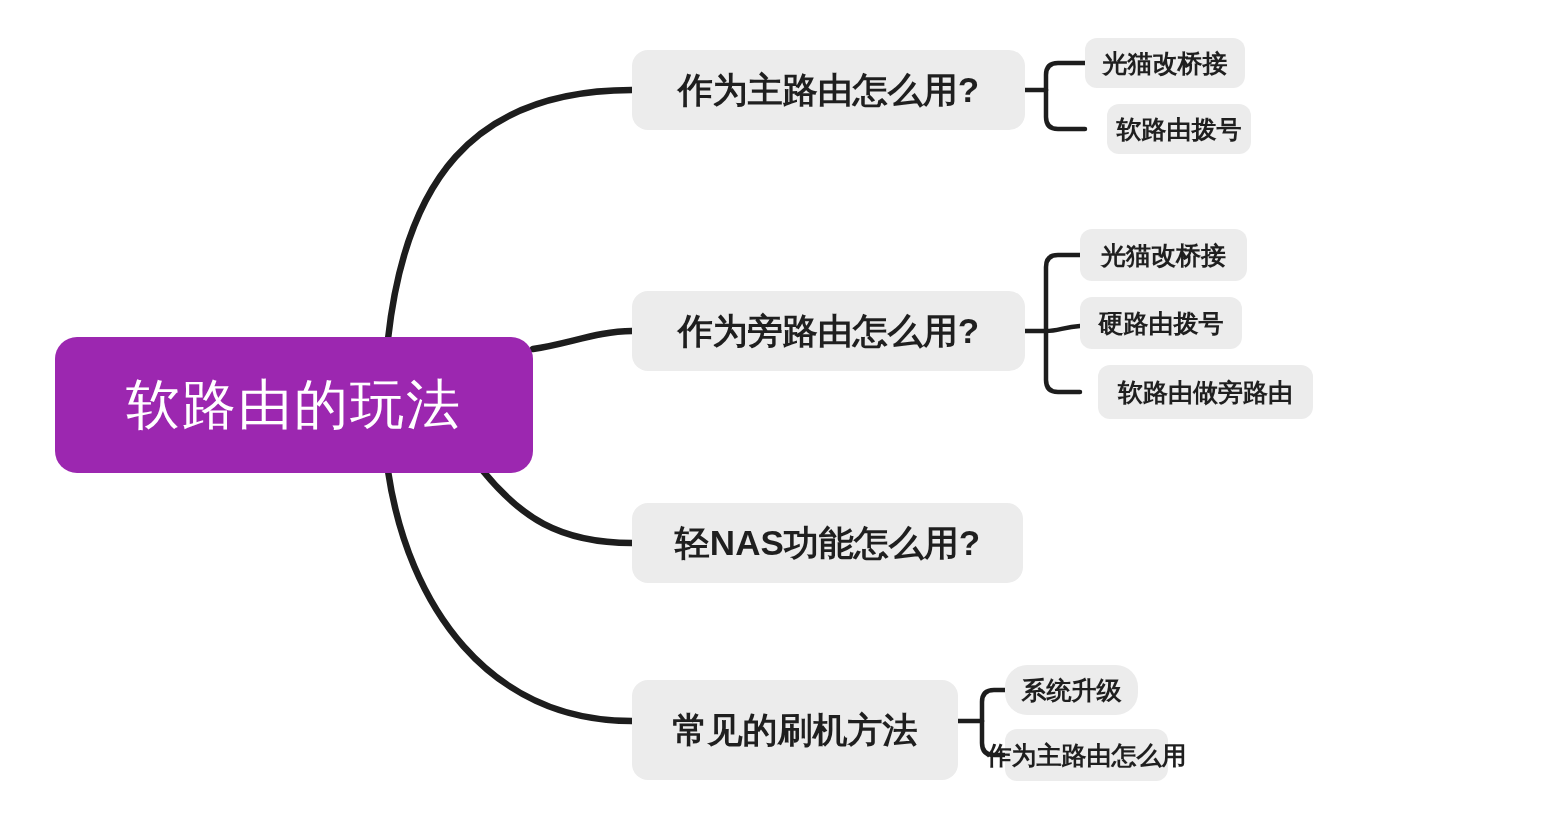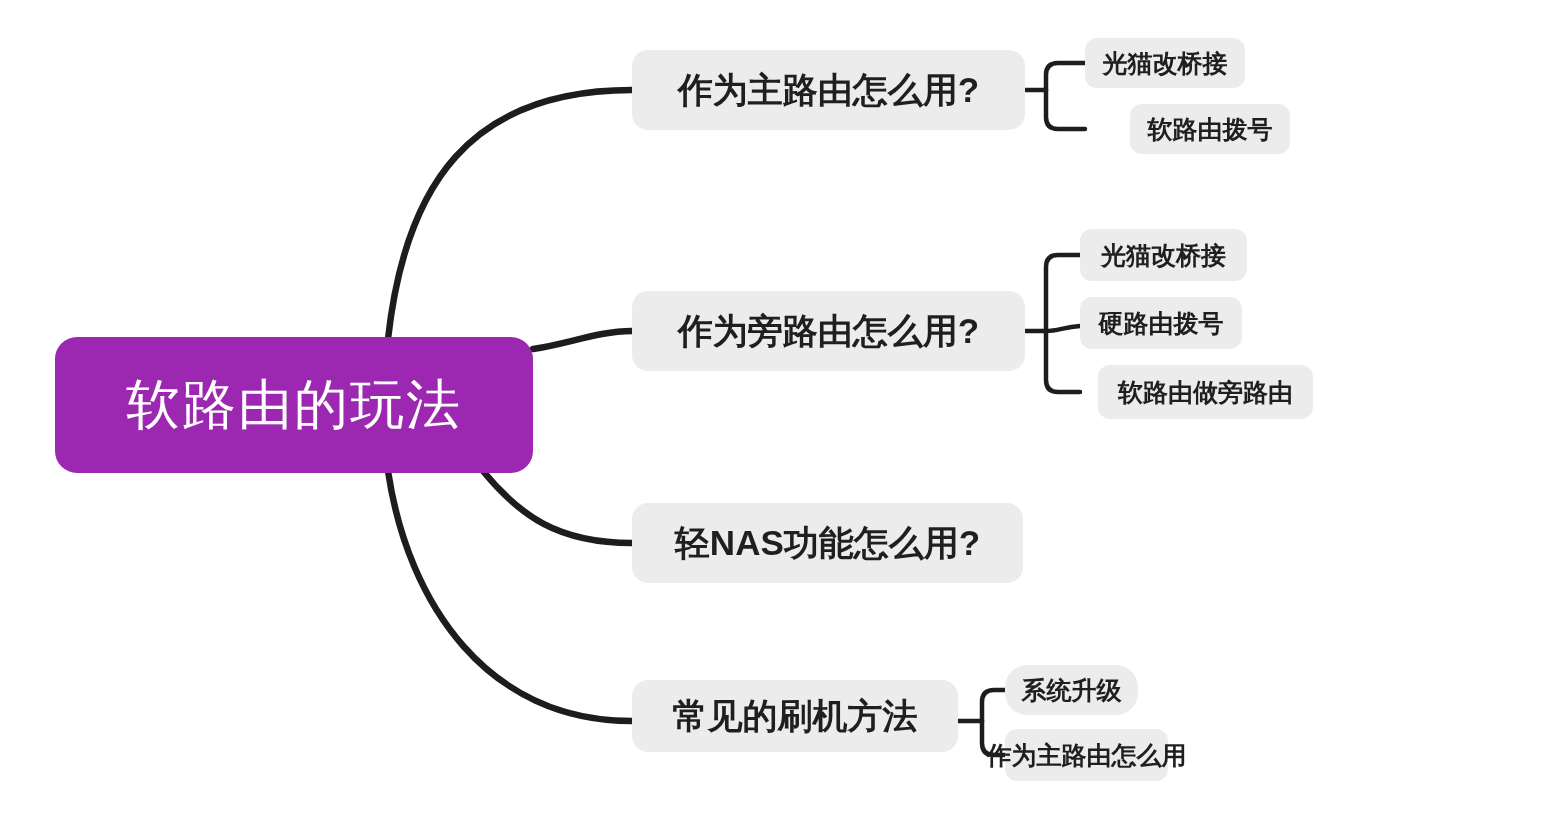--- a/index.html
+++ b/index.html
@@ -51,26 +51,26 @@
 
     <path class="child" d="M 957 721 L 982 721"></path>
     <path class="child" d="M 982 721 L 982 702 Q 982 690 994 690 L 1008 690"></path>
     <path class="child" d="M 982 721 L 982 743 Q 982 755 994 755 L 1008 755"></path>
   </svg>
 
   <div class="node root" style="left:55px;top:337px;width:478px;height:136px;">软路由的玩法</div>
 
   <div class="node topic" style="left:632px;top:50px;width:393px;height:80px;">作为主路由怎么用?</div>
   <div class="node sub" style="left:1085px;top:38px;width:160px;height:50px;">光猫改桥接</div>
-  <div class="node sub" style="left:1130px;top:104px;width:160px;height:50px;">软路由拨号</div>
+  <div class="node sub" style="left:1107px;top:104px;width:144px;height:50px;">软路由拨号</div>
 
   <div class="node topic" style="left:632px;top:291px;width:393px;height:80px;text-align:center;">作为旁路由怎么用?</div>
   <div class="node sub" style="left:1080px;top:229px;width:167px;height:52px;">光猫改桥接</div>
   <div class="node sub" style="left:1080px;top:297px;width:162px;height:52px;">硬路由拨号</div>
   <div class="node sub" style="left:1080px;top:365px;width:215px;height:54px;margin-left:18px;">软路由做旁路由</div>
 
   <div class="node topic" style="left:632px;top:503px;width:391px;height:80px;">轻NAS功能怎么用?</div>
 
-  <div class="node topic" style="left:632px;top:680px;width:326px;height:72px;">常见的刷机方法</div>
+  <div class="node topic" style="left:632px;top:680px;width:326px;height:100px;">常见的刷机方法</div>
   <div class="node sub" style="left:1005px;top:665px;width:133px;height:50px;border-radius:22px;">系统升级</div>
   <div class="node sub" style="left:1005px;top:729px;width:163px;height:52px;">作为主路由怎么用</div>
 
 </div>
 
 </body></html>

